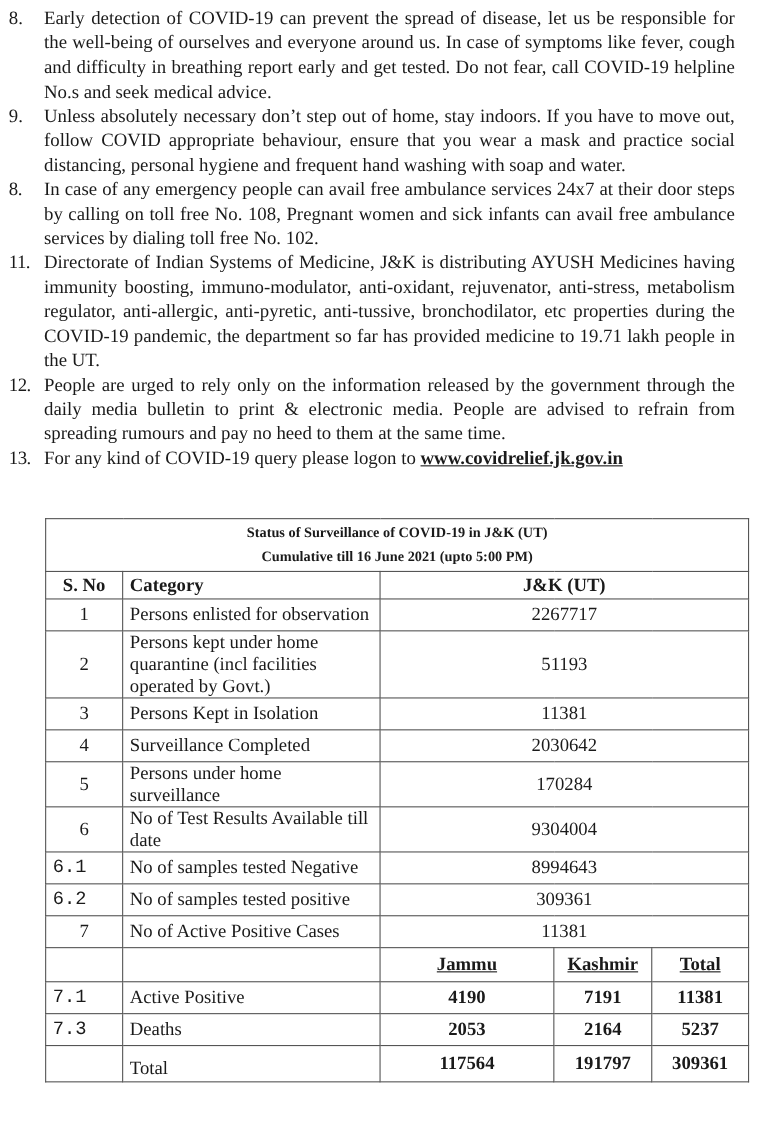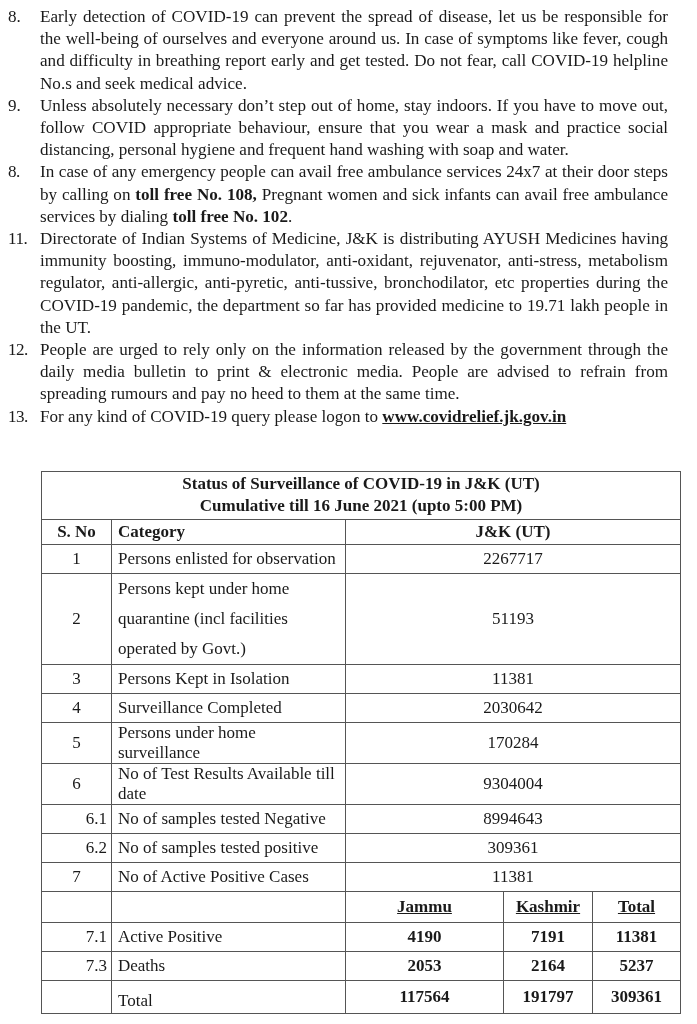--- a/index.html
+++ b/index.html
@@ -7,43 +7,43 @@
     width: 697px; height: 1024px; overflow: hidden; position: relative;
     font-family: "Liberation Serif", "DejaVu Serif", serif;
     color: #1a1a1a;
   }
   .page { position: absolute; left: 0; top: 0; width: 697px; height: 1024px; }
 
   .points { position: absolute; left: 8px; top: 6px; width: 660px; }
   .point { position: relative; padding-left: 32px; font-size: 17.1px; line-height: 22.2px; text-align: justify; margin: 0; }
   .point .num { position: absolute; left: 0; top: 0; width: 32px; }
   .point .num.wide { left: 0; width: 32px; letter-spacing: -0.5px; }
-  .point b { font-weight: bold; }
+  .point b { font-weight: normal; }
   .point .link { font-weight: bold; text-decoration: underline; }
 
   table.status {
     position: absolute; left: 41px; top: 471px; width: 639px;
     border-collapse: collapse; table-layout: fixed;
     font-size: 17px;
   }
   table.status td, table.status th {
     border: 1px solid #555; padding: 0 6px; vertical-align: middle;
     font-weight: normal;
   }
   .col-sno { width: 70px; }
   .col-cat { width: 234px; }
   .col-j { width: 158px; }
   .col-k { width: 89px; }
   .col-t { width: 88px; }
-  tr.title td { text-align: center; font-weight: bold; line-height: 22px; padding: 1px 6px 2px; font-size: 17px; }
+  tr.title td { text-align: center; font-weight: bold; line-height: 22px; padding: 1px 6px 2px; font-size: 13px; }
   tr.hdr td { font-weight: bold; height: 24px; }
   tr.row td { height: 28px; }
-  tr.row.tall td { height: 46px; line-height: 30px; }
+  tr.row.tall td { height: 46px; line-height: 20px; }
   td.sno { text-align: center; }
-  td.sno.sub { text-align: right; padding-right: 4px; }
+  td.sno.sub { text-align: left; padding-right: 4px; font-family: Liberation Mono, monospace; }
   td.cat { text-align: left; padding-left: 5px; }
   td.val { text-align: center; }
   td.bold { font-weight: normal; }
   tr.split-hdr td { height: 30px; font-weight: bold; text-align: center; text-decoration: underline; }
   tr.split td { height: 28px; }
   tr.split td.v { text-align: center; font-weight: bold; }
   tr.total-row td { height: 30px; }
   tr.total-row td.cat { vertical-align: bottom; padding-bottom: 2px; }
 </style>
 </head>

